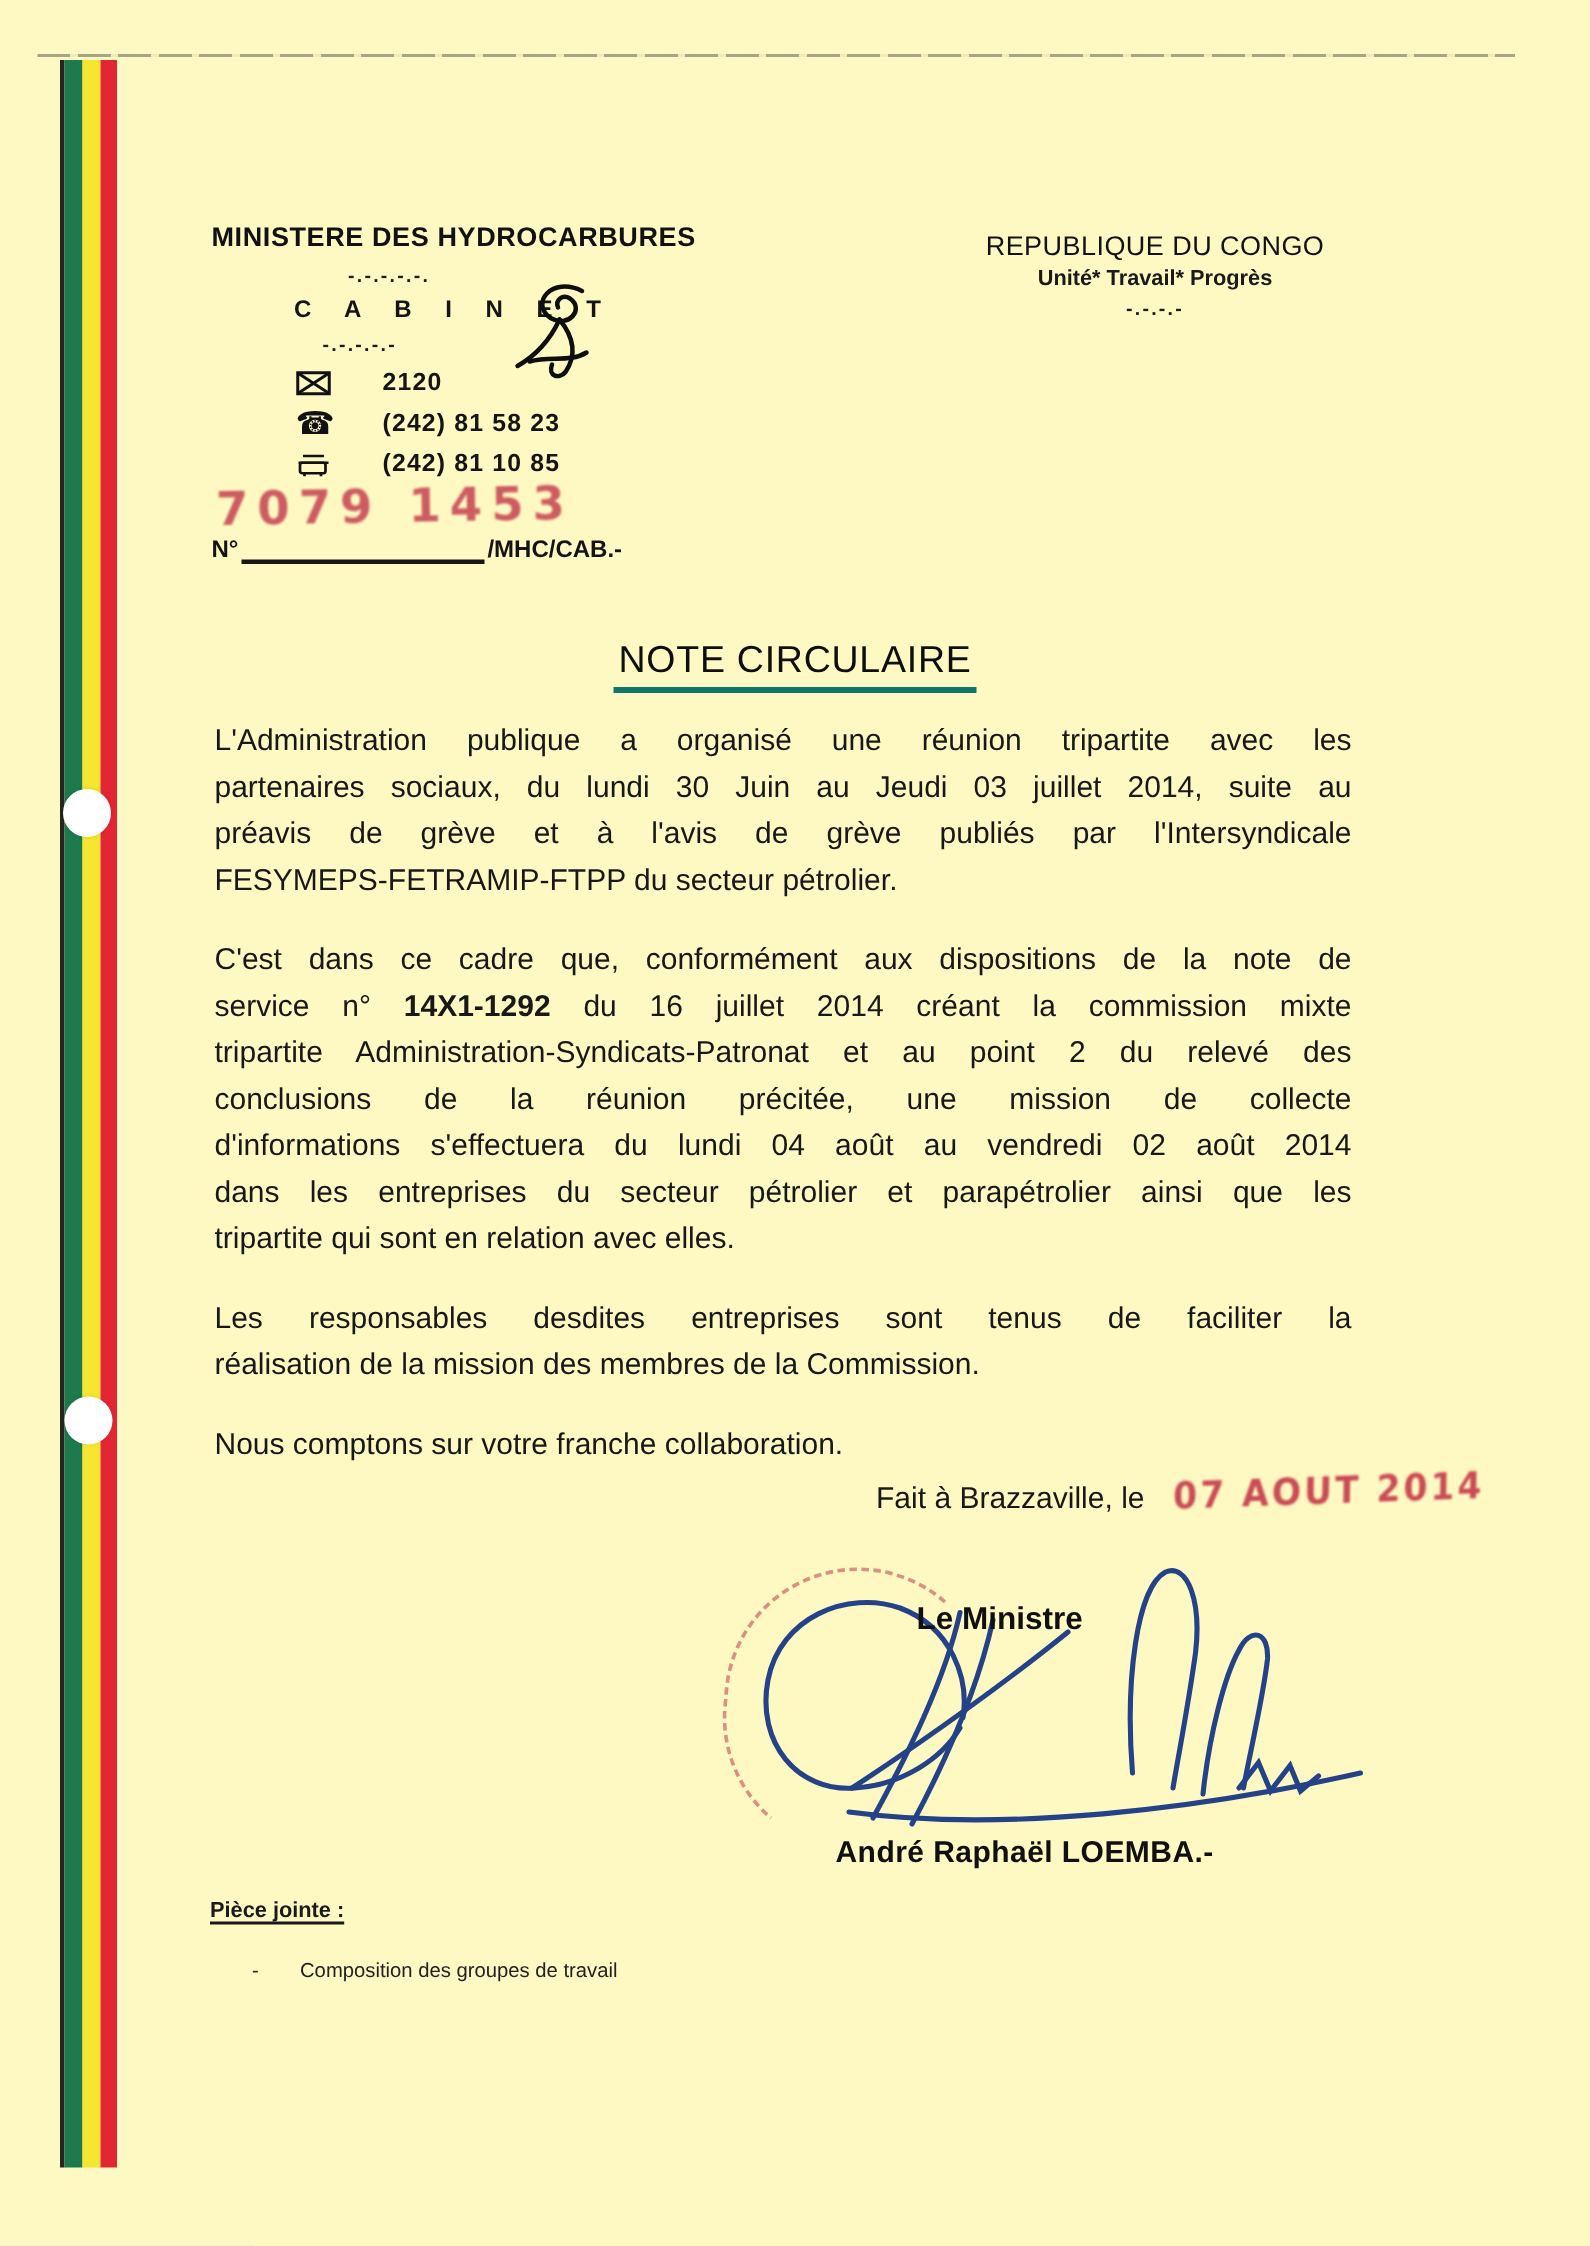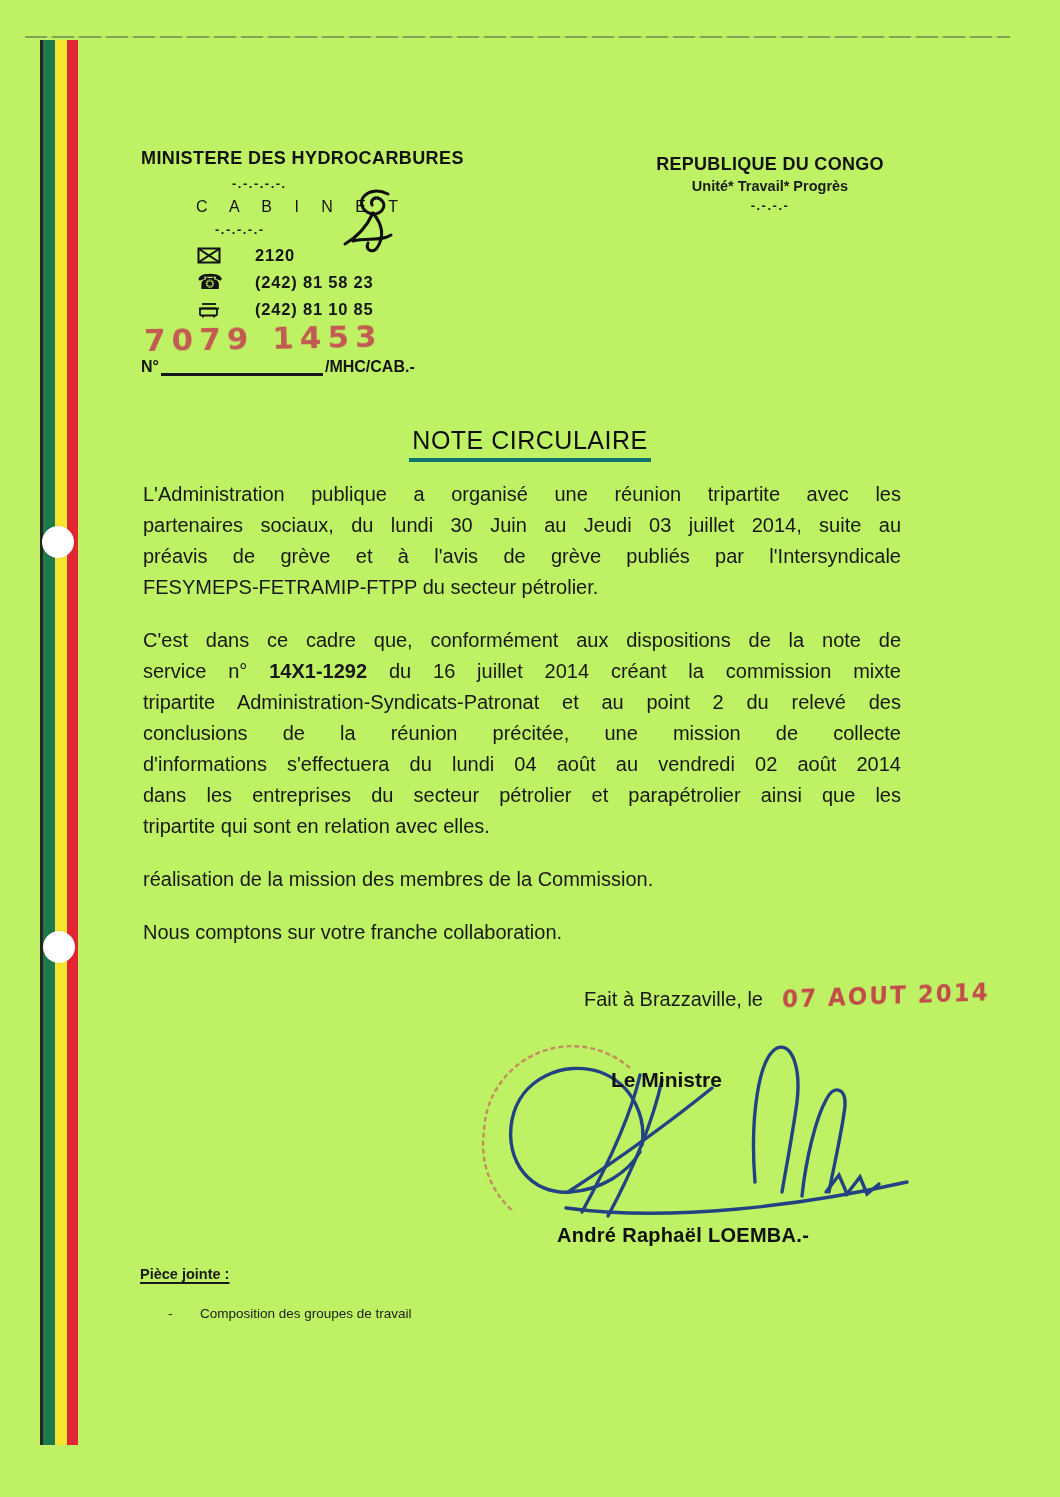--- a/index.html
+++ b/index.html
@@ -1,18 +1,18 @@
 <!DOCTYPE html>
 <html><head>
 <meta charset="utf-8">
 <style>
   html,body{margin:0;padding:0;background:#e8e8e6;}
   .page{
     position:relative; width:1060px; height:1497px; margin:0 auto;
-    background:#bef264; overflow:hidden;
+    background:#fef9c3; overflow:hidden;
     font-family:"Liberation Sans","DejaVu Sans",sans-serif; color:#161616;
   }
   
   .top-line{
     position:absolute; left:25px; top:36px; width:985px; height:2px; opacity:.55;
     background:repeating-linear-gradient(90deg, rgba(70,70,70,.85) 0 22px, rgba(70,70,70,.15) 22px 27px);
   }
   
   .ribbon{position:absolute; left:40px; top:40px; width:38px; height:1405px; display:flex;}
   .stripe{height:100%;}
@@ -25,41 +25,41 @@
     background:radial-gradient(circle,#ffffff 62%,#fdfcf7 100%);
     box-shadow:0 0 3px rgba(0,0,0,.12); z-index:5;
   }
   .hole.h1{left:42px; top:526px;}
   .hole.h2{left:43px; top:931px;}
 
   
   .ministry{position:absolute; left:141px; top:148px; font-size:18px; font-weight:700; letter-spacing:.4px; color:#121212;}
   .dashes{position:absolute; font-size:13px; font-weight:800; letter-spacing:1.5px; color:#1a1a1a; white-space:nowrap;}
   .d1{left:232px; top:176px;}
-  .cabinet{position:absolute; left:196px; top:198px; font-size:16px; font-weight:400; letter-spacing:9px; color:#141414;}
+  .cabinet{position:absolute; left:196px; top:198px; font-size:16px; font-weight:700; letter-spacing:9px; color:#141414;}
   .d2{left:215px; top:222px;}
   .paraph{position:absolute; left:333px; top:186px;}
   .contacts{position:absolute; left:197px; top:242px; width:260px;}
   .contact-row{display:flex; align-items:center; height:27px;}
   .cicon{width:26px; display:inline-flex; justify-content:flex-start; align-items:center; color:#111;}
   .cicon .glyph{font-family:"DejaVu Sans",sans-serif; font-size:21px; line-height:1;}
   .cval{margin-left:32px; font-size:16.5px; font-weight:700; letter-spacing:.8px; color:#141414;}
 
   .reg-stamp{
     position:absolute; left:144px; top:320px; color:#c4414f;
     font-family:"DejaVu Sans",sans-serif; font-size:31px; font-weight:800; letter-spacing:6px;
     transform:rotate(-1deg); filter:blur(.6px); opacity:.85; white-space:nowrap;
   }
   .reg-stamp .p2{margin-left:18px;}
   .ref-line{position:absolute; left:141px; top:356px; font-size:16px; font-weight:700; color:#141414; display:flex; align-items:flex-end;}
   .ref-underline{display:inline-block; width:162px; border-bottom:3px solid #161616; height:17px; margin:0 2px;}
 
   
   .rhead{position:absolute; left:620px; top:154px; width:300px; text-align:center;}
-  .country{font-size:18px; font-weight:700; letter-spacing:.3px; color:#121212;}
+  .country{font-size:18px; font-weight:400; letter-spacing:.3px; color:#121212;}
   .motto{font-size:14.5px; font-weight:700; margin-top:3px; color:#1a1a1a;}
   .d3{position:static; display:block; margin-top:4px;}
 
   
   .title-wrap{position:absolute; left:0; right:0; top:426px; text-align:center;}
   .title{
     display:inline-block; font-size:25px; font-weight:400; letter-spacing:.5px; color:#0e0e0e;
     border-bottom:4px solid #0f766e; padding:0 3px 3px 3px;
   }
 
@@ -181,20 +181,21 @@
     <div class="para">
       <div class="jline">C'est dans ce cadre que, conformément aux dispositions de la note de</div>
       <div class="jline"><span>service n° </span><span class="bold">14X1-1292</span><span> du 16 juillet 2014 créant la commission mixte</span></div>
       <div class="jline">tripartite Administration-Syndicats-Patronat et au point 2 du relevé des</div>
       <div class="jline">conclusions de la réunion précitée, une mission de collecte</div>
       <div class="jline">d'informations s'effectuera du lundi 04 août au vendredi 02 août 2014</div>
       <div class="jline">dans les entreprises du secteur pétrolier et parapétrolier ainsi que les</div>
       <div class="jlast">tripartite qui sont en relation avec elles.</div>
     </div>
     <div class="para">
+      <div class="jline">Les responsables desdites entreprises sont tenus de faciliter la</div>
       <div class="jlast">réalisation de la mission des membres de la Commission.</div>
     </div>
     <div class="para">
       <div class="jlast">Nous comptons sur votre franche collaboration.</div>
     </div>
   </div>
 
   <div class="closing">Fait à Brazzaville, le</div>
   <div class="date-stamp">07 AOUT 2014</div>
 

